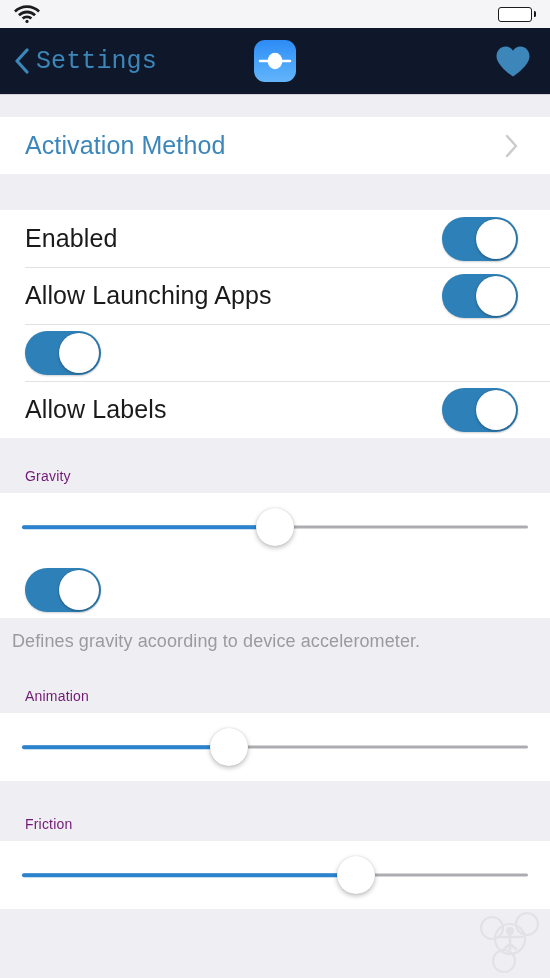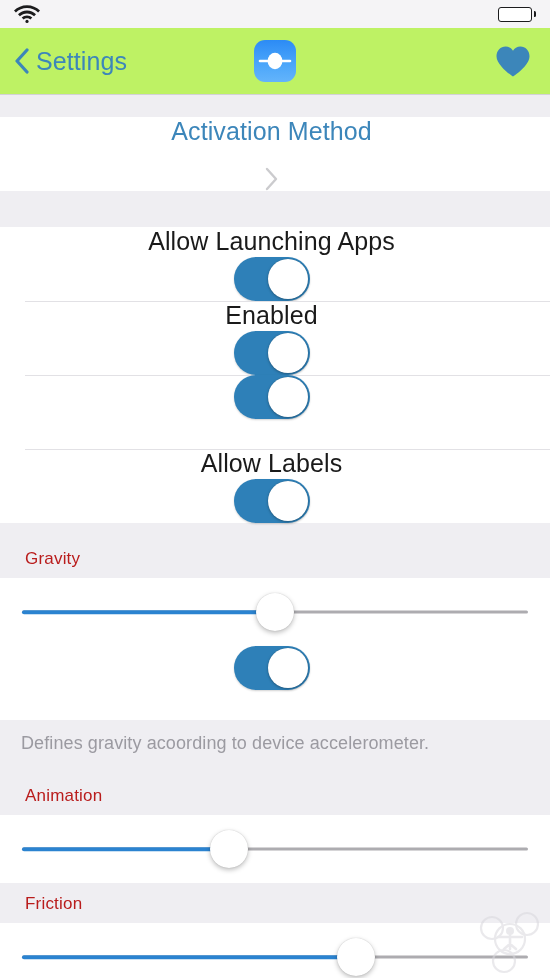--- a/index.html
+++ b/index.html
@@ -24,23 +24,23 @@
     border-radius:3px; padding:1.5px; background:#fff;
   }
   .batt-fill { height:100%; background:#1c1c1e; border-radius:1px; }
   .batt-cap {
     width:2.5px; height:6px; background:#1c1c1e;
     border-radius:0 1.5px 1.5px 0; margin-left:1.5px;
   }
 
   
   .navbar {
-    position:relative; height:67px; background:#bef264;
+    position:relative; height:67px; background:#0f172a;
     border-bottom:1px solid #d3d2d6;
-    display:flex; 
+    display:flex; font-family:Liberation Mono, monospace;
   }
   .back-btn {
     display:flex; align-items:center; gap:7px;
     margin-left:14px; cursor:pointer;
   }
   .back-chevron { width:15px; height:26px; display:block; }
   .back-label { font-size:25px; color:#3c86ba; letter-spacing:.1px; }
 
   .app-icon {
     position:absolute; left:50%; top:50%;
@@ -57,24 +57,23 @@
     transform:translateY(-50%);
     cursor:pointer; line-height:0;
   }
   .heart-btn svg { width:38px; height:34px; display:block; }
 
   
   .gap { background:#efeef2; }
   .group { background:#ffffff; }
 
   .row {
-    position:relative; height:74px; background:#fff;
+    position:relative; height:57px; background:#fff;
     display:flex; align-items:center; justify-content:space-between;
     padding:0 32px 0 25px;
-    flex-direction:column;
   }
   .row + .row::before {
     content:""; position:absolute; left:25px; right:0; top:0;
     height:1px; background:#e2e1e5;
   }
   .row-label { font-size:25px; color:#1a1a1a; letter-spacing:.1px; }
   .row-label.link { color:#3c86ba; }
 
   .chevron-right { width:13px; height:24px; display:block; opacity:.45; }
 
@@ -91,26 +90,26 @@
     background:#fff;
     box-shadow:0 1px 3px rgba(0,0,0,.30), 0 0 1px rgba(0,0,0,.2);
   }
 
   
   .sect-header {
     background:#efeef2; height:55px;
     display:flex; align-items:flex-end;
     padding:0 0 9px 25px;
   }
-  .sect-header-text { font-size:17px; color:#b91c1c; letter-spacing:.2px;text-align:center; }
+  .sect-header-text { font-size:14px; color:#701a75; letter-spacing:.2px;text-align:center; }
 
   .sect-footer {
     background:#efeef2; min-height:47px;
     display:flex; align-items:center;
-    padding:0 22px 0 21px;
+    padding:0 22px 0 12px;
   }
   .sect-footer-text { font-size:18px; color:#9b9aa1; letter-spacing:.1px; }
 
   
   .slider-row {
     position:relative; height:68px; background:#fff;
     display:flex; align-items:center;
     padding:0 22px;
   }
   .slider {
@@ -197,28 +196,28 @@
         </svg>
       </span>
     </div>
   </div>
 
   <div class="gap" style="height:36px"></div>
 
   <div class="group">
 
     <div class="row">
+      <span class="row-label">Enabled</span>
+      <span class="switch" data-on="true">
+          <span class="knob"></span>
+        </span>
+    </div>
+
+    <div class="row">
       <span class="row-label">Allow Launching Apps</span>
-      <span class="switch" data-on="true">
-          <span class="knob"></span>
-        </span>
-    </div>
-
-    <div class="row">
-      <span class="row-label">Enabled</span>
       <span class="switch" data-on="true">
           <span class="knob"></span>
         </span>
     </div>
 
     <div class="row">
       <span class="switch" data-on="true">
           <span class="knob"></span>
         </span>
     </div>
@@ -263,21 +262,21 @@
   <div class="group">
     <div class="slider-row">
       <div class="slider">
         <span class="track-bg"></span>
         <span class="track-fill" style="width:41%"></span>
         <span class="slider-knob" style="left:41%"></span>
       </div>
     </div>
   </div>
 
-  <div class="sect-header" style="height:40px">
+  <div class="sect-header" style="height:60px">
     <span class="sect-header-text">Friction</span>
   </div>
 
   <div class="group">
     <div class="slider-row">
       <div class="slider">
         <span class="track-bg"></span>
         <span class="track-fill" style="width:66%"></span>
         <span class="slider-knob" style="left:66%"></span>
       </div>

